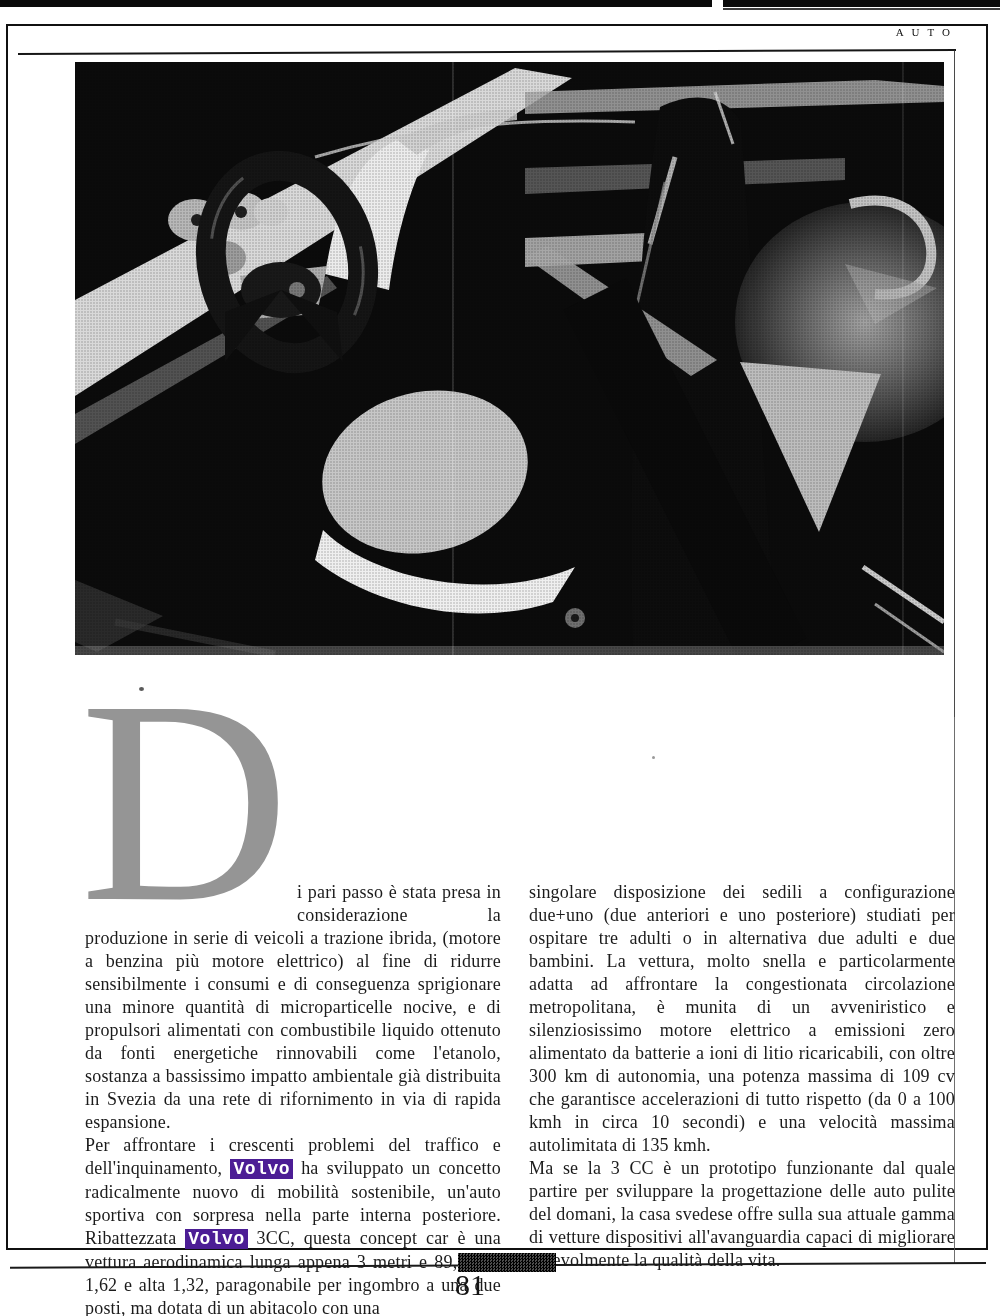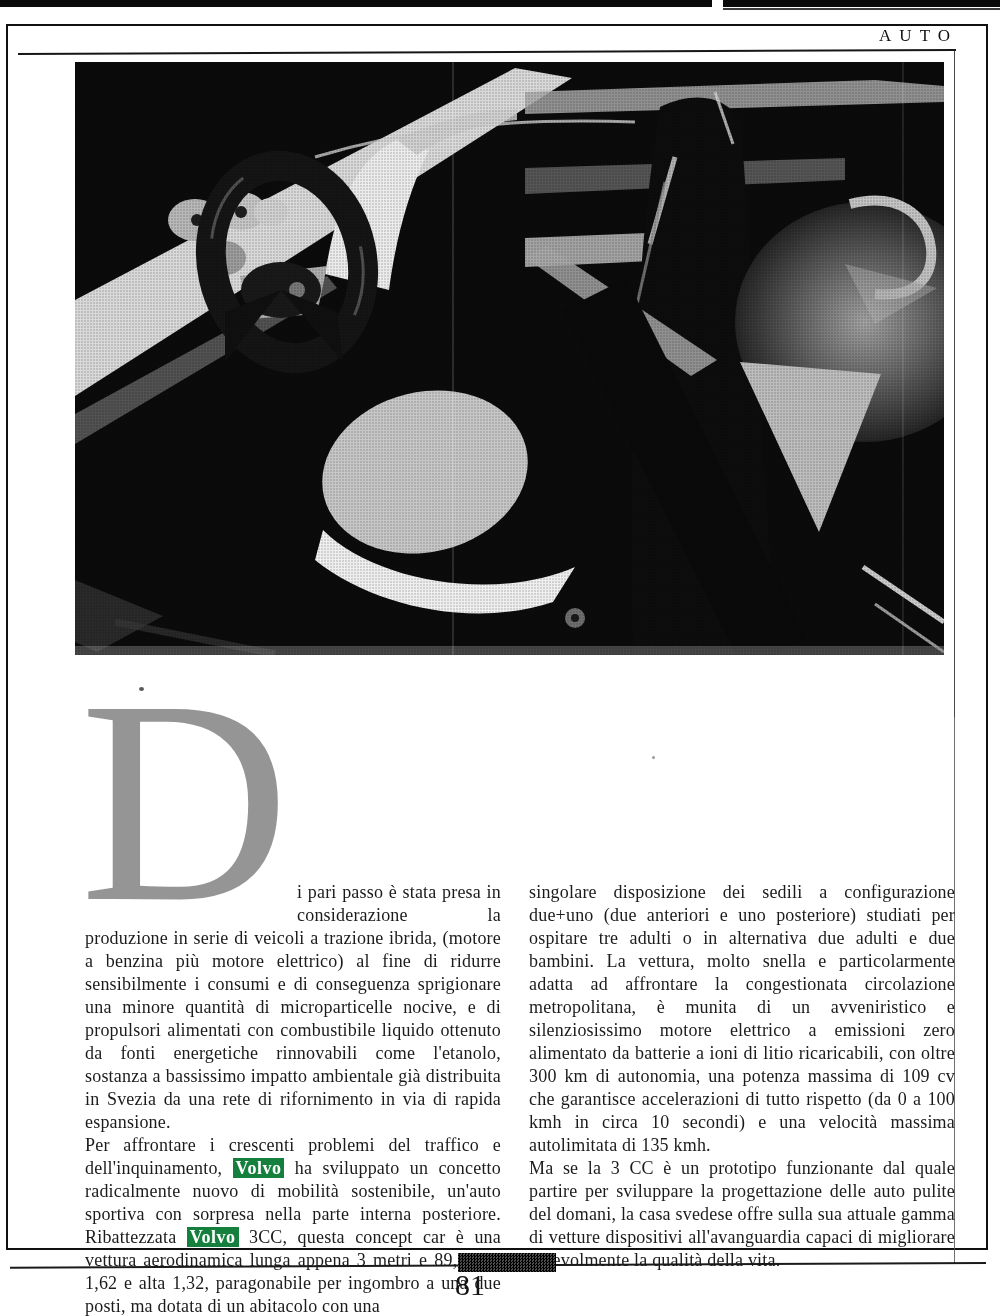--- a/index.html
+++ b/index.html
@@ -7,21 +7,21 @@
     width:1000px;height:1316px;position:relative;background:#ffffff;
     font-family:"Liberation Serif", serif;color:#151515;overflow:hidden;
   }
   
   .topbar-left{position:absolute;left:0;top:0;width:712px;height:7px;background:#0a0a0a;}
   .topbar-right{position:absolute;left:723px;top:0;width:277px;height:7px;background:#0a0a0a;}
   .topbar-underline{position:absolute;left:723px;top:8px;width:277px;height:2px;background:#3c3c3c;}
   
   .page-border{position:absolute;left:6px;top:24px;width:978px;height:1222px;border:2px solid #101010;}
   .header-label{
-    position:absolute;right:42px;top:26px;font-size:17px;letter-spacing:8px;
+    position:absolute;right:42px;top:26px;font-size:11px;letter-spacing:8px;
     color:#101010;font-weight:normal;
   }
   .header-rule{position:absolute;left:18px;top:49px;width:938px;height:2px;background:#161616;transform:rotate(-0.25deg);transform-origin:right center;}
   .right-rule{position:absolute;left:954px;top:50px;width:1px;height:1213px;background:linear-gradient(#2a2a2a 0 55%, #555 55% 100%);opacity:.85;}
   
   .photo{position:absolute;left:75px;top:62px;width:869px;height:593px;background:#0b0b0b;}
   .photo svg{display:block;}
   
   .dropcap{
     position:absolute;left:80px;top:702px;font-size:290px;line-height:200px;
@@ -32,21 +32,21 @@
   
   .col{
     position:absolute;top:881px;font-size:18px;line-height:23px;text-align:justify;
     color:#1b1b1b;letter-spacing:0.2px;
   }
   .col p{margin:0;}
   .col-left{left:85px;width:416px;}
   .col-right{left:513px;width:426px;margin-left:16px;}
   .dropcap-spacer{float:left;width:212px;height:24px;}
   .reverse{
-    background:#15803d;color:#ffffff;padding:0 3px;font-weight:bold;letter-spacing:0.5px;
+    background:#4c1d95;color:#ffffff;padding:0 3px;font-weight:bold;letter-spacing:0.5px;font-family:Liberation Mono, monospace;
   }
   
   .footer-rule{position:absolute;left:10px;top:1262px;width:976px;height:2px;background:#1a1a1a;transform:rotate(-0.28deg);transform-origin:right center;}
   .footer-block{
     position:absolute;left:458px;top:1253px;width:98px;height:19px;
     background:repeating-conic-gradient(#000 0% 25%, #4c4c4c 0% 50%) 0 0 / 3px 3px;
   }
   .page-number{
     position:absolute;left:455px;top:1268px;width:104px;text-align:left;
     font-size:30px;color:#141414;

